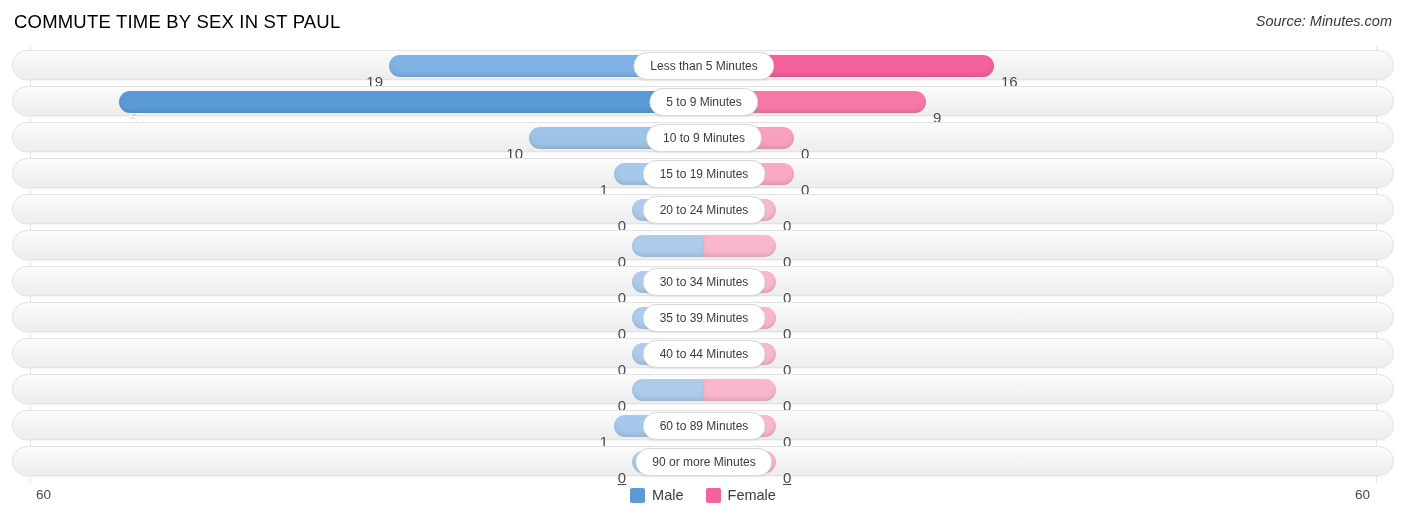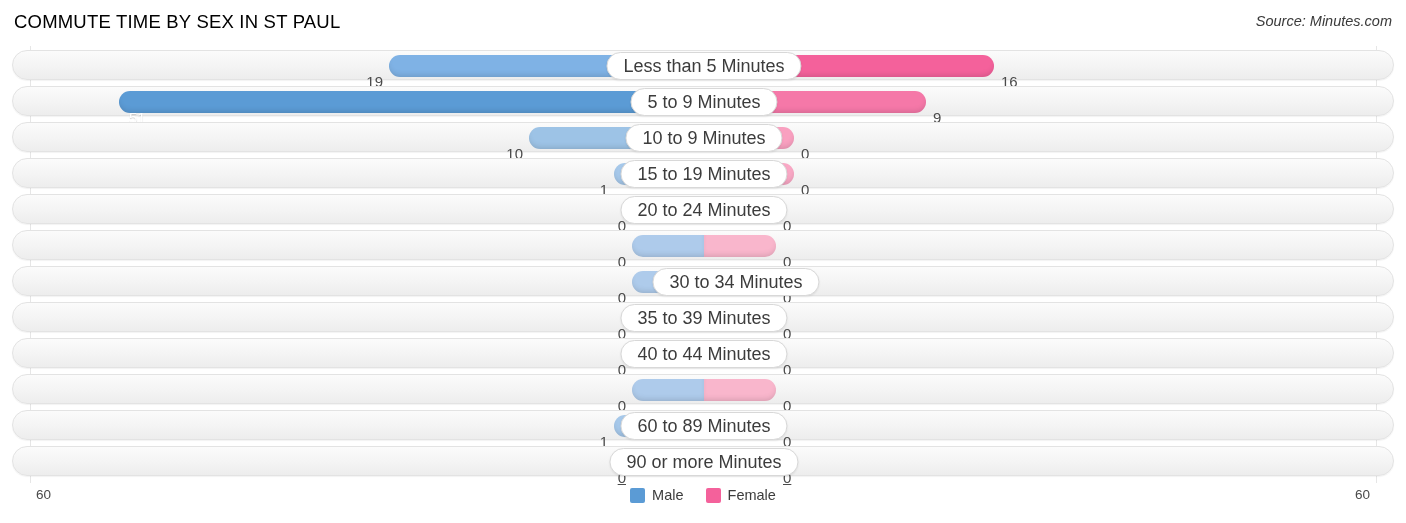--- a/index.html
+++ b/index.html
@@ -104,21 +104,21 @@
 
   .center-pill {
     position: absolute;
     top: 1px;
     height: 28px;
     line-height: 27px;
     padding: 0 16px;
     background: #ffffff;
     border: 1px solid #d8d8d8;
     border-radius: 14px;
-    font-size: 18px;
+    font-size: 12px;
     color: #3c3c3c;
     white-space: nowrap;
     text-align: center;
     box-shadow: 0 1px 2px rgba(0,0,0,0.07);
     transform: translateX(-50%);
   }
 
   
   .footer {
     position: absolute;
@@ -211,21 +211,21 @@
           <div class="bar bar-male" style="left: 619px; width: 72px; background: rgb(174, 203, 235);"></div>
           <div class="bar bar-female" style="left: 691px; width: 72px; background: rgb(249, 182, 204);"></div>
           <div class="val val-male" style="right: 767px;">0</div>
           <div class="val val-female" style="left: 770px;">0</div>
         </div>
         <div class="row">
           <div class="bar bar-male" style="left: 619px; width: 72px; background: rgb(174, 203, 235);"></div>
           <div class="bar bar-female" style="left: 691px; width: 72px; background: rgb(249, 182, 204);"></div>
           <div class="val val-male" style="right: 767px;">0</div>
           <div class="val val-female" style="left: 770px;">0</div>
-          <div class="center-pill" style="left: 723px;">30 to 34 Minutes</div>
+          <div class="center-pill" style="left: 691px;">30 to 34 Minutes</div>
         </div>
         <div class="row">
           <div class="bar bar-male" style="left: 619px; width: 72px; background: rgb(174, 203, 235);"></div>
           <div class="bar bar-female" style="left: 691px; width: 72px; background: rgb(249, 182, 204);"></div>
           <div class="val val-male" style="right: 767px;">0</div>
           <div class="val val-female" style="left: 770px;">0</div>
           <div class="center-pill" style="left: 691px;">35 to 39 Minutes</div>
         </div>
         <div class="row">
           <div class="bar bar-male" style="left: 619px; width: 72px; background: rgb(174, 203, 235);"></div>

